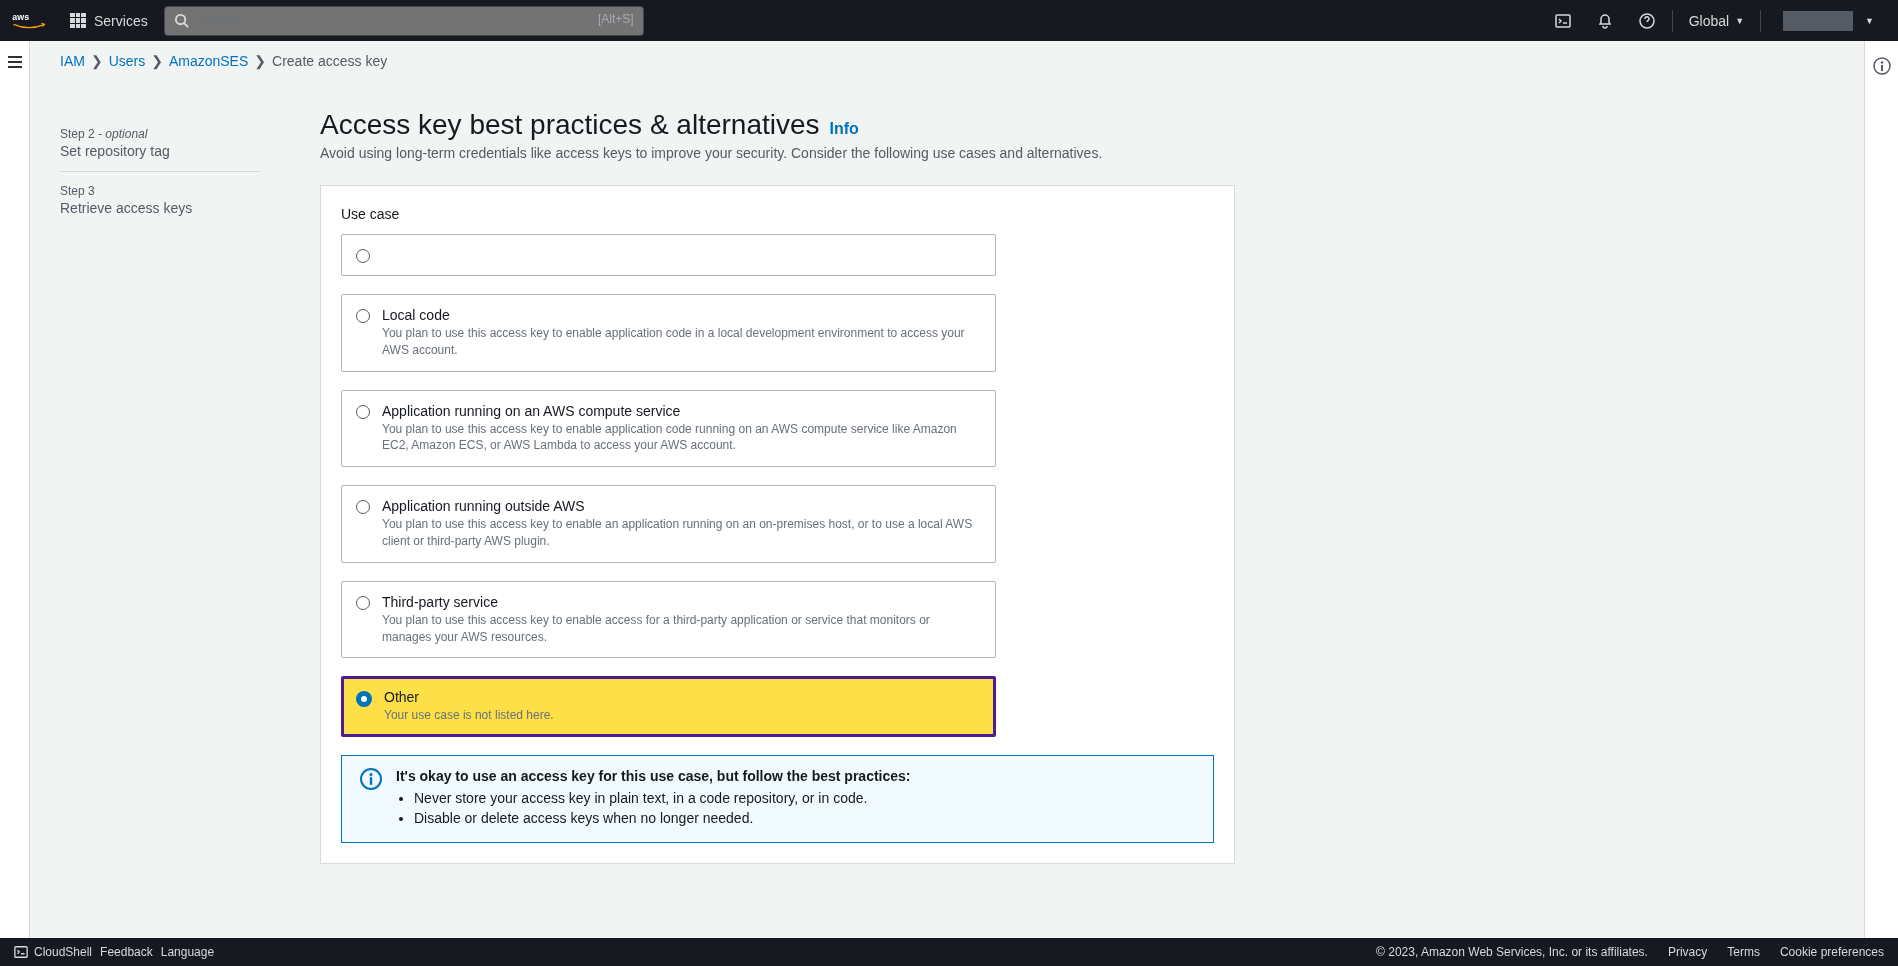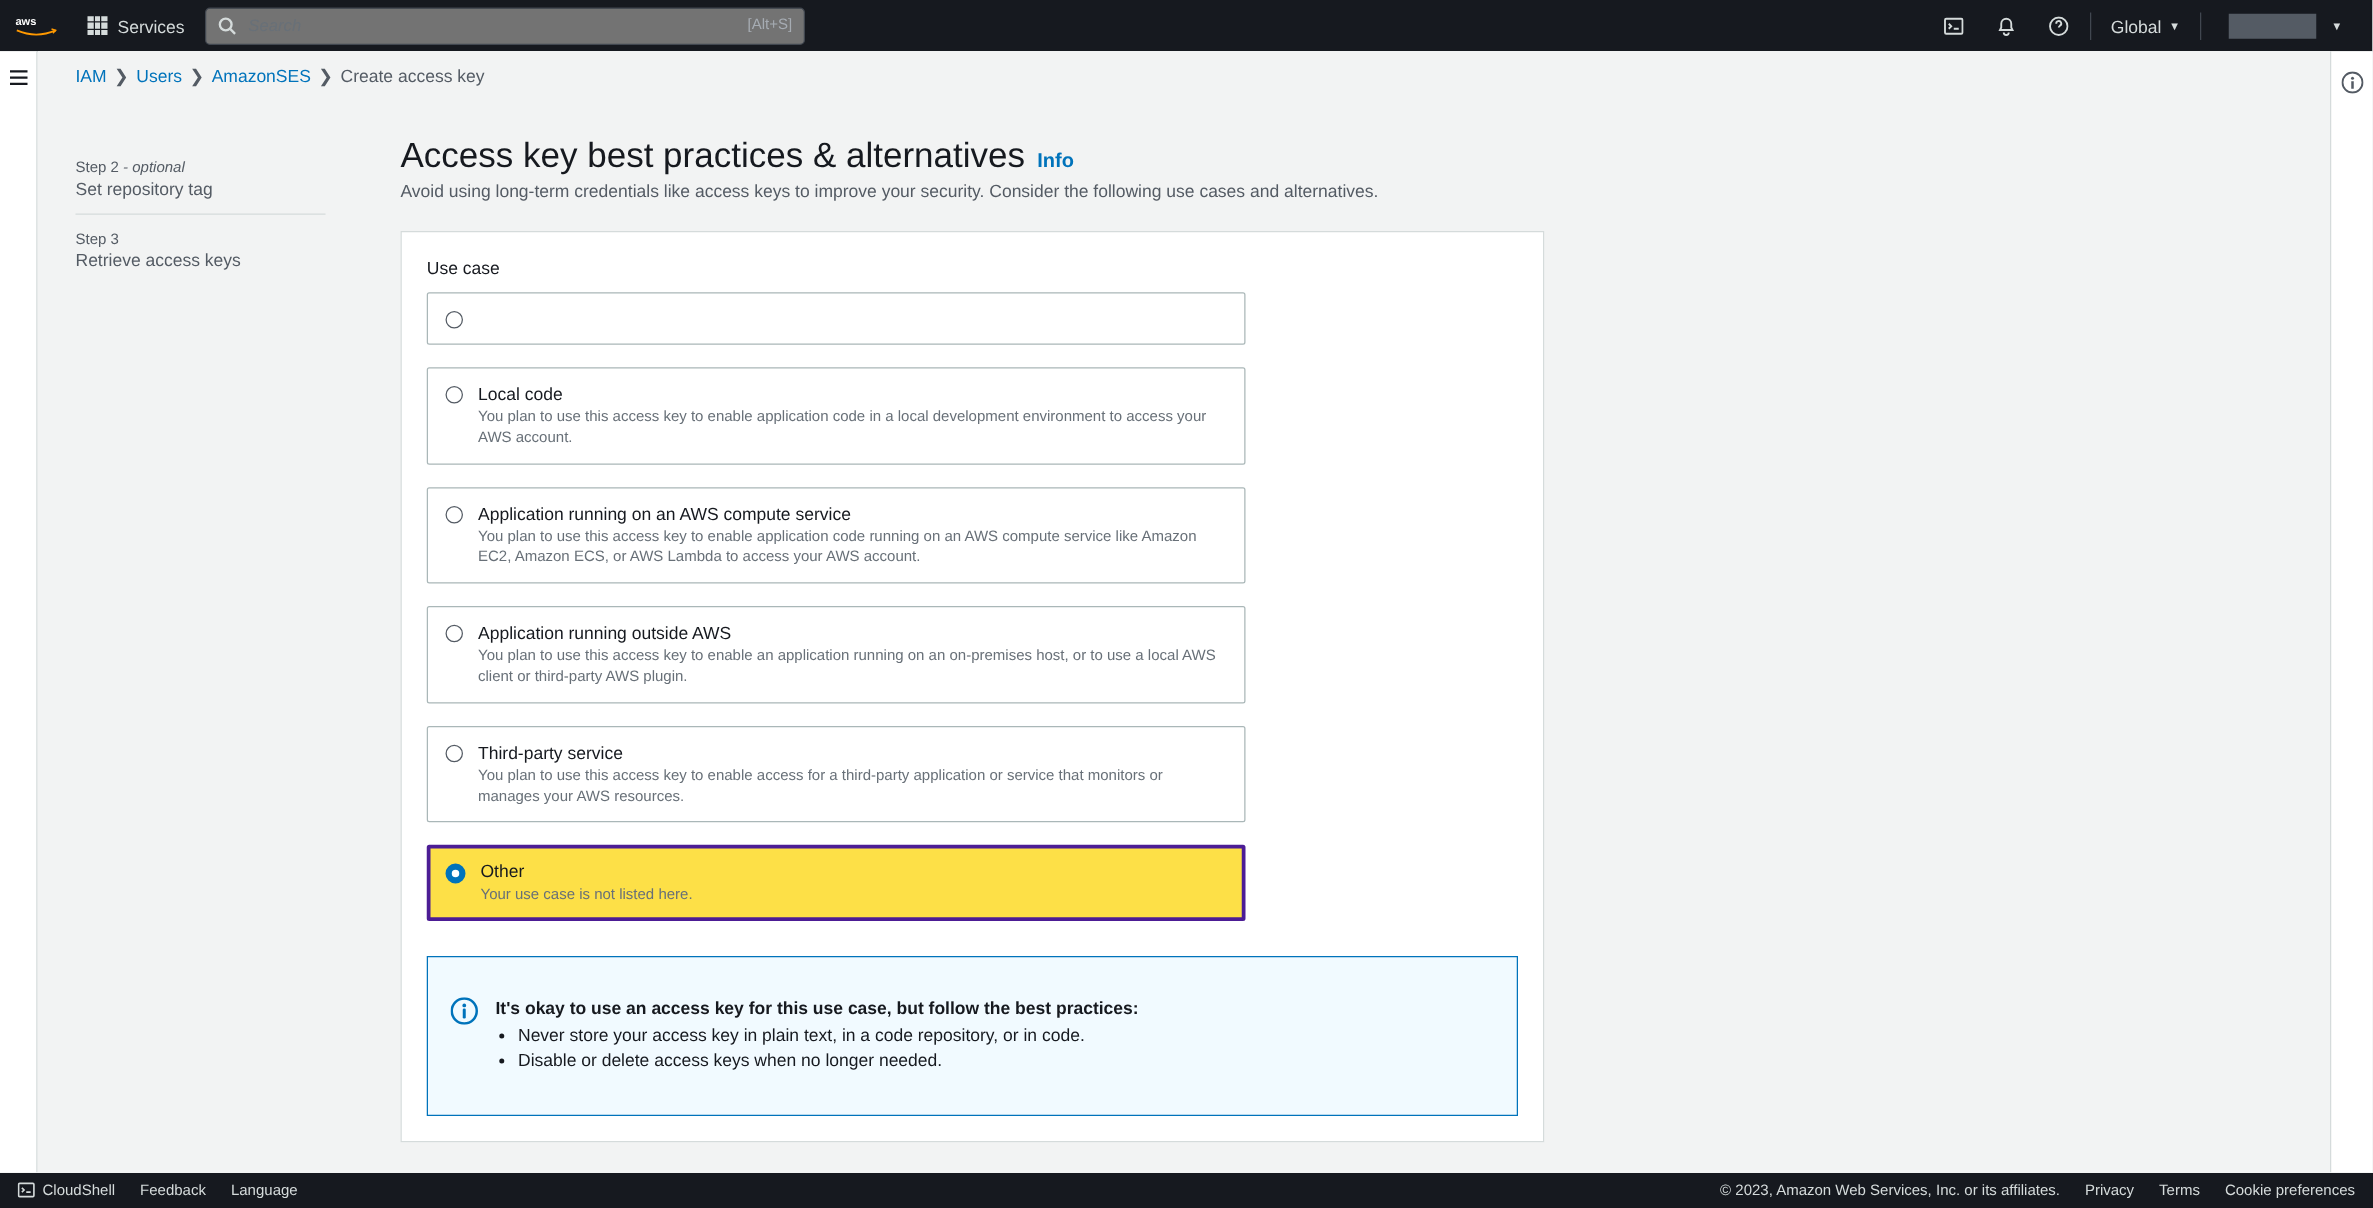--- a/index.html
+++ b/index.html
@@ -59,29 +59,29 @@
   .card-h { font-size:14px; color:#16191f; margin-bottom:12px;}
   
   .radio-tile { border:1px solid #aab7b8; border-radius:2px; padding:12px 14px; margin-bottom:18px; display:flex; gap:12px; cursor:pointer; max-width:655px;}
   .radio-tile:last-of-type { margin-bottom:0;}
   .radio-tile.selected { border:3px solid #4c1d95; background:#fde047; padding:10px 12px;}
   .radio-dot { width:14px; height:14px; border:1px solid #545b64; border-radius:50%; flex-shrink:0; margin-top:2px; position:relative;}
   .radio-tile.selected .radio-dot { border:5px solid #0073bb; background:#fff; width:16px; height:16px;}
   .tile-title { font-size:14px; color:#16191f; font-weight:400; margin-bottom:2px;}
   .tile-desc { font-size:12px; color:#687078; line-height:1.4;}
 
-  .info-box { border:1px solid #0073bb; background:#f1faff; padding:32px 18px; display:flex; gap:14px; margin-top:28px; max-width:880px;}
+  .info-box { border:1px solid #0073bb; background:#f1faff; padding:12px 18px; display:flex; gap:14px; margin-top:18px; max-width:880px;}
   .info-box-icon { width:22px; height:22px; flex-shrink:0;}
   .info-box-title { font-weight:700; font-size:14px; margin-bottom:6px;}
   .info-box ul { margin-left:18px; font-size:14px; color:#16191f;}
   .info-box ul li { margin-bottom:4px;}
 
   
   .footer { height:28px; background:#16191f; color:#d5dbdb; display:flex; align-items:center; padding:0 14px; font-size:12px; position:fixed; bottom:0; left:0; right:0;}
-  .footer-left { display:flex; gap:20px; align-items:center;}
+  .footer-left { display:flex; gap:8px; align-items:center;}
   .footer-left .fitem { display:flex; gap:6px; align-items:center; cursor:pointer;}
   .footer-spacer { flex:1;}
   .footer-right { display:flex; gap:20px;}
   .footer-right span, .footer-right a { color:#d5dbdb; text-decoration:none; cursor:pointer;}
   .footer-copy { color:#d5dbdb;text-align:center;}
 
   svg { display:block;}
 </style>
 </head>
 <body>

